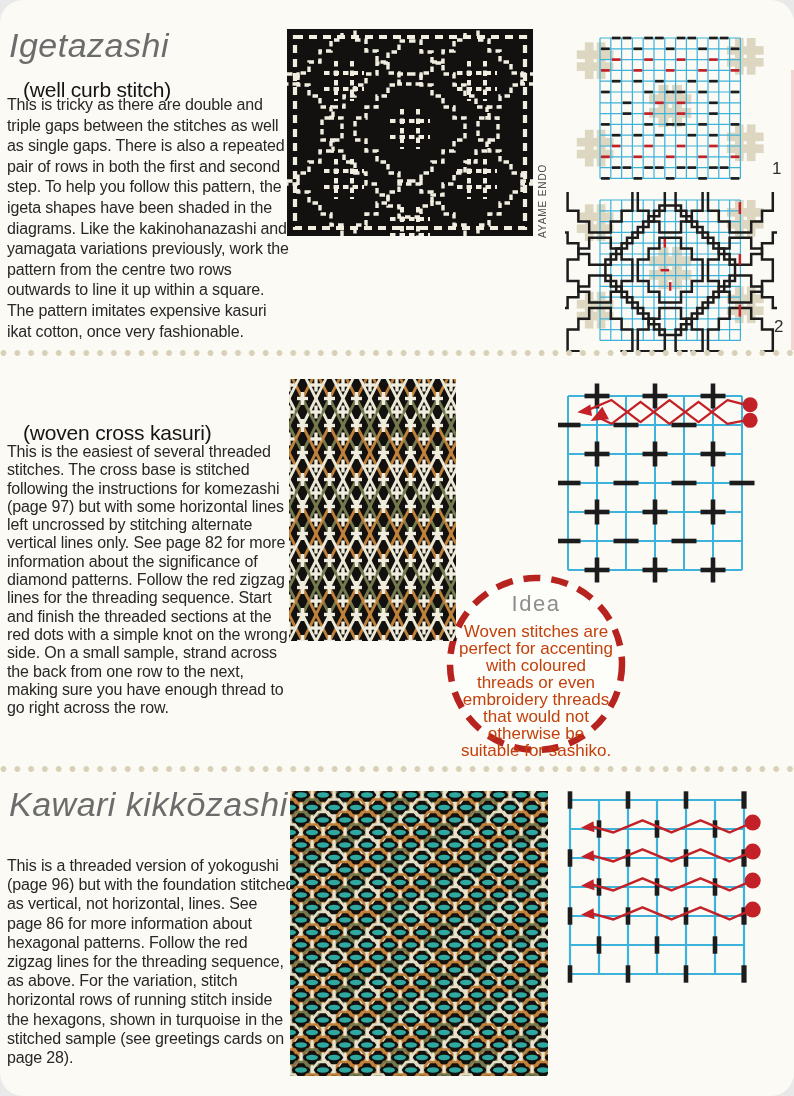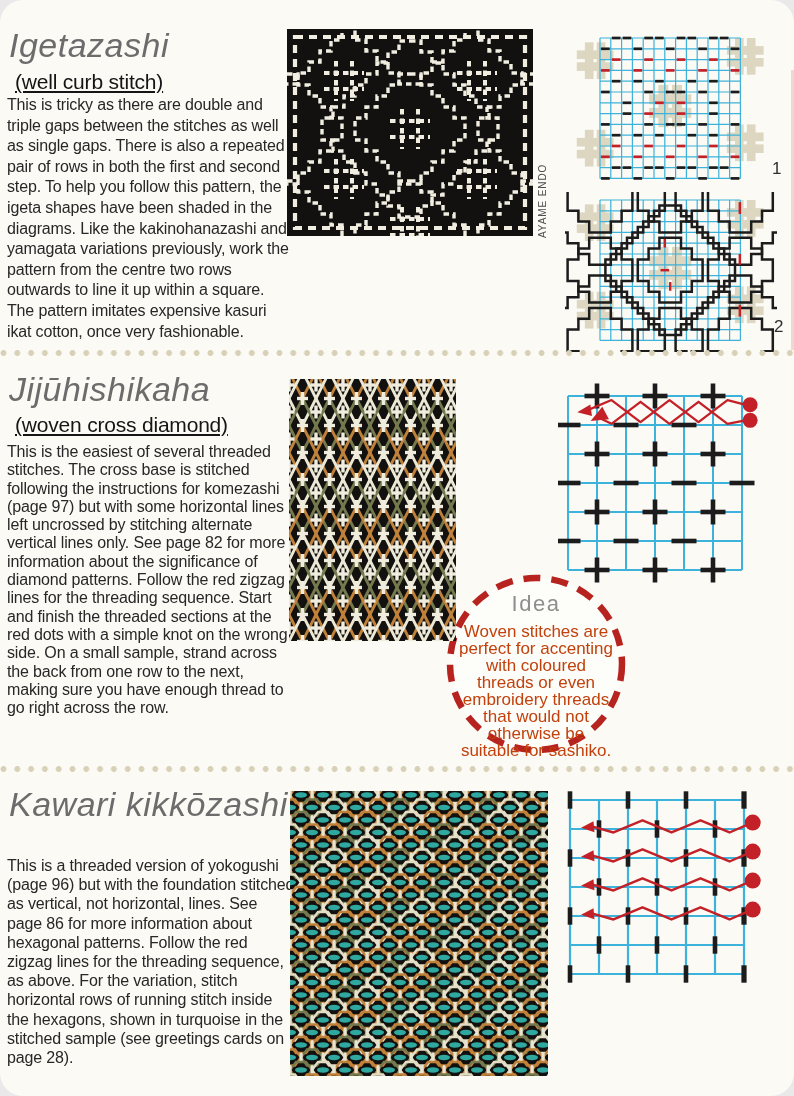--- a/index.html
+++ b/index.html
@@ -1,21 +1,21 @@
 <!DOCTYPE html>
 <html><head>
 <meta charset="utf-8">
 <style>
   html,body{margin:0;padding:0;background:#e9e9e9;}
   .page{position:relative;width:794px;height:1096px;background:#fbfaf5;overflow:hidden;
         font-family:"Liberation Sans",sans-serif;border-radius:23px;}
   .title{position:absolute;margin:0;font-size:34px;font-style:italic;font-weight:400;
          color:#6c6c6c;letter-spacing:.5px;white-space:nowrap;}
-  .subtitle{position:absolute;margin:8px;font-size:21px;font-weight:500;color:#151515;
-            letter-spacing:-.2px;white-space:nowrap;text-decoration:underline;}
+  .subtitle{position:absolute;margin:16px;font-size:21px;font-weight:500;color:#151515;
+            letter-spacing:-.2px;white-space:nowrap;}
   .bodytext{position:absolute;margin:0;font-size:16px;color:#272727;width:288px;
             letter-spacing:-.15px;}
   #b1{left:7px;top:95px;line-height:20.6px;}
   #b2{left:7px;top:443px;line-height:18.3px;}
   #b3{left:7px;top:856px;line-height:19.2px;}
   #t1{left:9px;top:26px;} #s1{left:7px;top:62px;}
   #t2{left:9px;top:370px;} #s2{left:7px;top:405px;}
   #t3{left:9px;top:785px;} #s3{left:7px;top:820px;}
   .it{}
   .photo{position:absolute;background:#121110;}
@@ -279,22 +279,21 @@
       <line x1="174.86" y1="112.76" x2="174.86" y2="124.64000000000001" stroke="#c32127" stroke-width="2.5"></line>
       <line x1="95.47999999999999" y1="78.2" x2="104.12" y2="78.2" stroke="#c32127" stroke-width="2.5"></line>
       <line x1="105.2" y1="90.08" x2="105.2" y2="98.72000000000001" stroke="#c32127" stroke-width="2.5"></line>
       <line x1="99.80000000000001" y1="46.88" x2="99.80000000000001" y2="55.52000000000001" stroke="#c32127" stroke-width="2.5"></line>
     </svg>
   <div class="dlabel" id="lab1">1</div>
   <div class="dlabel" id="lab2">2</div>
 
   <div class="divider" id="div1"></div>
 
-  <h1 class="title" id="t2">Jijūhishikaha</h1>
-  <h2 class="subtitle" id="s2">(woven cross diamond)</h2>
+  <h2 class="subtitle" id="s2">(woven cross kasuri)</h2>
   <p class="bodytext" id="b2"><span>This is the easiest of several threaded stitches. The cross base is stitched following the instructions for </span><span class="it">komezashi</span><span> (page 97) but with some horizontal lines left uncrossed by stitching alternate vertical lines only. See page 82 for more information about the significance of diamond patterns. Follow the red zigzag lines for the threading sequence. Start and finish the threaded sections at the red dots with a simple knot on the wrong side. On a small sample, strand across the back from one row to the next, making sure you have enough thread to go right across the row.</span></p>
   <svg class="photo" id="photo2" width="167" height="262">
       <rect x="0" y="0" width="167" height="262" fill="#13110f"></rect>
       <polyline points="0,-7.5 13.5,19.5 27,-7.5 40.5,19.5 54,-7.5 67.5,19.5 81,-7.5 94.5,19.5 108,-7.5 121.5,19.5 135,-7.5 148.5,19.5 162,-7.5 175.5,19.5" fill="none" stroke="#c0813a" stroke-width="2.8" stroke-linejoin="round"></polyline>
       <polyline points="0,19.5 13.5,-7.5 27,19.5 40.5,-7.5 54,19.5 67.5,-7.5 81,19.5 94.5,-7.5 108,19.5 121.5,-7.5 135,19.5 148.5,-7.5 162,19.5 175.5,-7.5" fill="none" stroke="#ece8d6" stroke-width="2.8" stroke-linejoin="round"></polyline>
       <polyline points="0,19.5 13.5,46.5 27,19.5 40.5,46.5 54,19.5 67.5,46.5 81,19.5 94.5,46.5 108,19.5 121.5,46.5 135,19.5 148.5,46.5 162,19.5 175.5,46.5" fill="none" stroke="#ece8d6" stroke-width="2.8" stroke-linejoin="round"></polyline>
       <polyline points="0,46.5 13.5,19.5 27,46.5 40.5,19.5 54,46.5 67.5,19.5 81,46.5 94.5,19.5 108,46.5 121.5,19.5 135,46.5 148.5,19.5 162,46.5 175.5,19.5" fill="none" stroke="#74794e" stroke-width="2.8" stroke-linejoin="round"></polyline>
       <polyline points="0,46.5 13.5,73.5 27,46.5 40.5,73.5 54,46.5 67.5,73.5 81,46.5 94.5,73.5 108,46.5 121.5,73.5 135,46.5 148.5,73.5 162,46.5 175.5,73.5" fill="none" stroke="#74794e" stroke-width="2.8" stroke-linejoin="round"></polyline>
       <polyline points="0,73.5 13.5,46.5 27,73.5 40.5,46.5 54,73.5 67.5,46.5 81,73.5 94.5,46.5 108,73.5 121.5,46.5 135,73.5 148.5,46.5 162,73.5 175.5,46.5" fill="none" stroke="#c0813a" stroke-width="2.8" stroke-linejoin="round"></polyline>
       <polyline points="0,73.5 13.5,100.5 27,73.5 40.5,100.5 54,73.5 67.5,100.5 81,73.5 94.5,100.5 108,73.5 121.5,100.5 135,73.5 148.5,100.5 162,73.5 175.5,100.5" fill="none" stroke="#c0813a" stroke-width="2.8" stroke-linejoin="round"></polyline>

